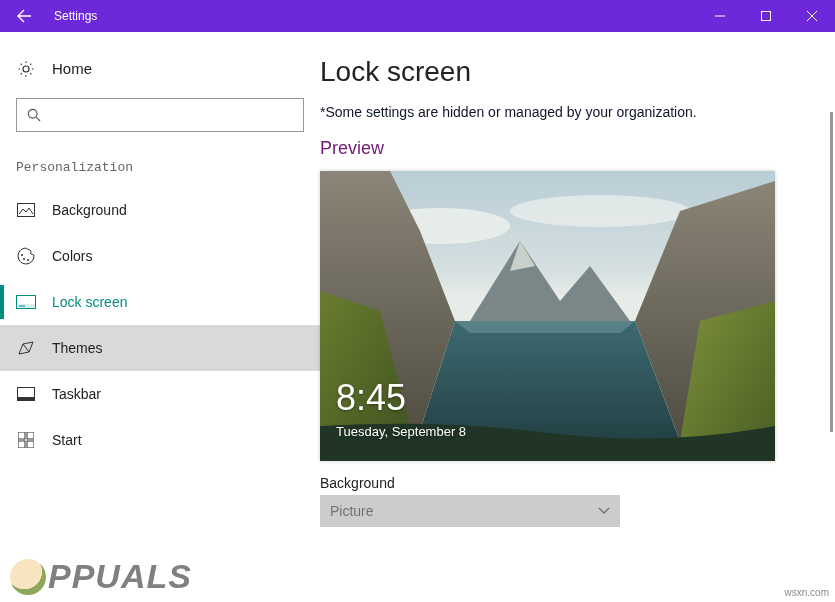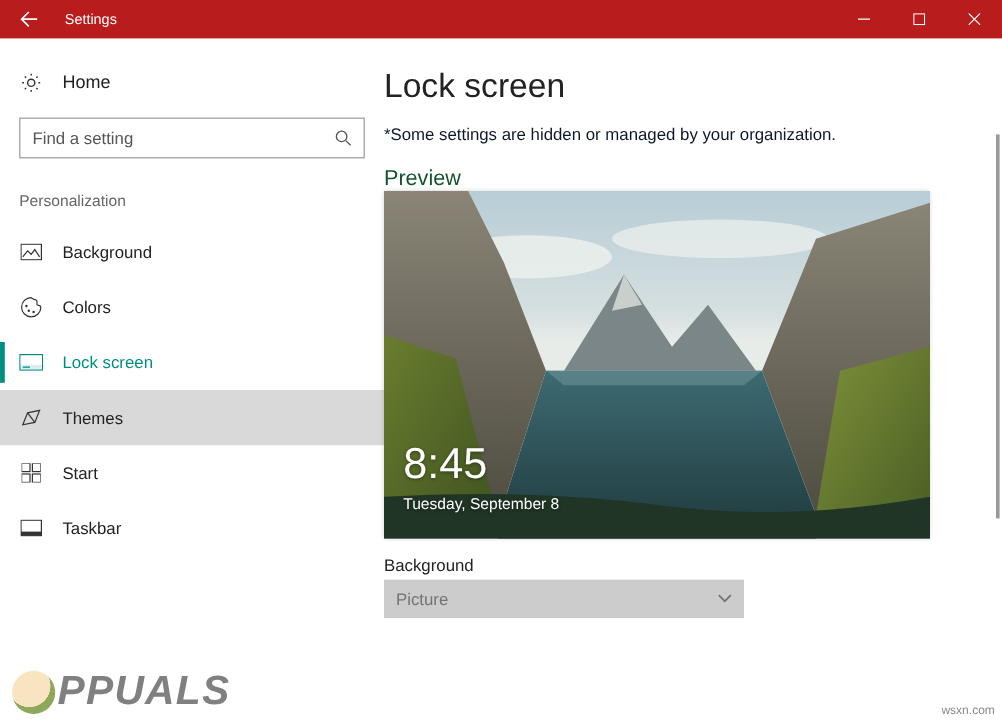--- a/index.html
+++ b/index.html
@@ -10,21 +10,21 @@
     }
     body {
       width: 835px;
       height: 602px;
       background: #fff;
       overflow: hidden;
       position: relative;
     }
     .titlebar {
       height: 32px;
-      background: #b91c1c;
+      background: #6d28d9;
       display: flex;
       align-items: center;
       color: #fff;
     }
     .titlebar .back {
       width: 48px;
       height: 32px;
       display: flex;
       align-items: center;
       justify-content: center;
@@ -83,20 +83,21 @@
       font-size: 14px;
       color: #333;
       background: transparent;
     }
     .searchbox input::placeholder { color: #555; }
     .searchbox .sicon { color: #555; font-size: 14px; }
     .section-header {
       font-size: 13px;
       color: #666;
       padding: 8px 16px 12px 16px;
+      font-family: Liberation Mono, monospace;
     }
     .navitem {
       display: flex;
       align-items: center;
       height: 46px;
       padding: 0 16px;
       gap: 16px;
       font-size: 14px;
       color: #222;
       position: relative;
@@ -133,22 +134,22 @@
       color: #222;
       margin-bottom: 16px;
     }
     .warning {
       color: #0f172a;
       font-size: 14px;
       margin-bottom: 18px;
     }
     .preview-label {
       font-size: 18px;
-      color: #14532d;
-      margin-bottom: 0;
+      color: #701a75;
+      margin-bottom: 12px;
     }
     .preview-box {
       width: 455px;
       height: 290px;
       position: relative;
       overflow: hidden;
       box-shadow: 0 0 4px rgba(0,0,0,0.2);
     }
     .preview-bg {
       position: absolute;
@@ -262,21 +263,20 @@
     <div class="home-row">
       <span class="icon">
         <svg width="18" height="18" viewBox="0 0 24 24">
             <path fill="none" stroke="#333" stroke-width="1.6" d="M12 8a4 4 0 100 8 4 4 0 000-8zM12 2v2M12 20v2M4.9 4.9l1.4 1.4M17.7 17.7l1.4 1.4M2 12h2M20 12h2M4.9 19.1l1.4-1.4M17.7 6.3l1.4-1.4"></path>
           </svg>
       </span>
       <span class="label">Home</span>
     </div>
 
     <div class="searchbox">
-      <input type="text" placeholder="Find a setting" style="">
       <span class="sicon">
         <svg width="14" height="14" viewBox="0 0 16 16">
             <circle cx="6.5" cy="6.5" r="5" stroke="#555" fill="none" stroke-width="1.3"></circle>
             <path d="M10.5 10.5 L15 15" stroke="#555" stroke-width="1.3"></path>
           </svg>
       </span>
     </div>
 
     <div class="section-header">Personalization</div>
 
@@ -318,38 +318,38 @@
         <svg width="18" height="16" viewBox="0 0 18 16">
             <path d="M2 14 L6 4 L16 2 L12 12 Z" stroke="#333" fill="none"></path>
             <path d="M6 4 L12 12" stroke="#333"></path>
           </svg>
       </span>
       <span>Themes</span>
     </div>
 
     <div class="navitem">
       <span class="icon">
+        <svg width="18" height="14" viewBox="0 0 18 14">
+            <rect x="0.5" y="0.5" width="17" height="13" stroke="#333" fill="none"></rect>
+            <rect x="0.5" y="10" width="17" height="3.5" fill="#333"></rect>
+          </svg>
+      </span>
+      <span>Taskbar</span>
+    </div>
+
+    <div class="navitem">
+      <span class="icon">
         <svg width="16" height="16" viewBox="0 0 16 16">
             <rect x="0" y="0" width="7" height="7" stroke="#333" fill="none"></rect>
             <rect x="9" y="0" width="7" height="7" stroke="#333" fill="none"></rect>
             <rect x="0" y="9" width="7" height="7" stroke="#333" fill="none"></rect>
             <rect x="9" y="9" width="7" height="7" stroke="#333" fill="none"></rect>
           </svg>
       </span>
       <span>Start</span>
-    </div>
-
-    <div class="navitem">
-      <span class="icon">
-        <svg width="18" height="14" viewBox="0 0 18 14">
-            <rect x="0.5" y="0.5" width="17" height="13" stroke="#333" fill="none"></rect>
-            <rect x="0.5" y="10" width="17" height="3.5" fill="#333"></rect>
-          </svg>
-      </span>
-      <span>Taskbar</span>
     </div>
   </div>
 
   <div class="content">
     <div class="page-title">Lock screen</div>
     <div class="warning">*Some settings are hidden or managed by your organization.</div>
     <div class="preview-label">Preview</div>
 
     <div class="preview-box">
       <svg class="preview-bg" viewBox="0 0 455 290" preserveAspectRatio="xMidYMid slice">

